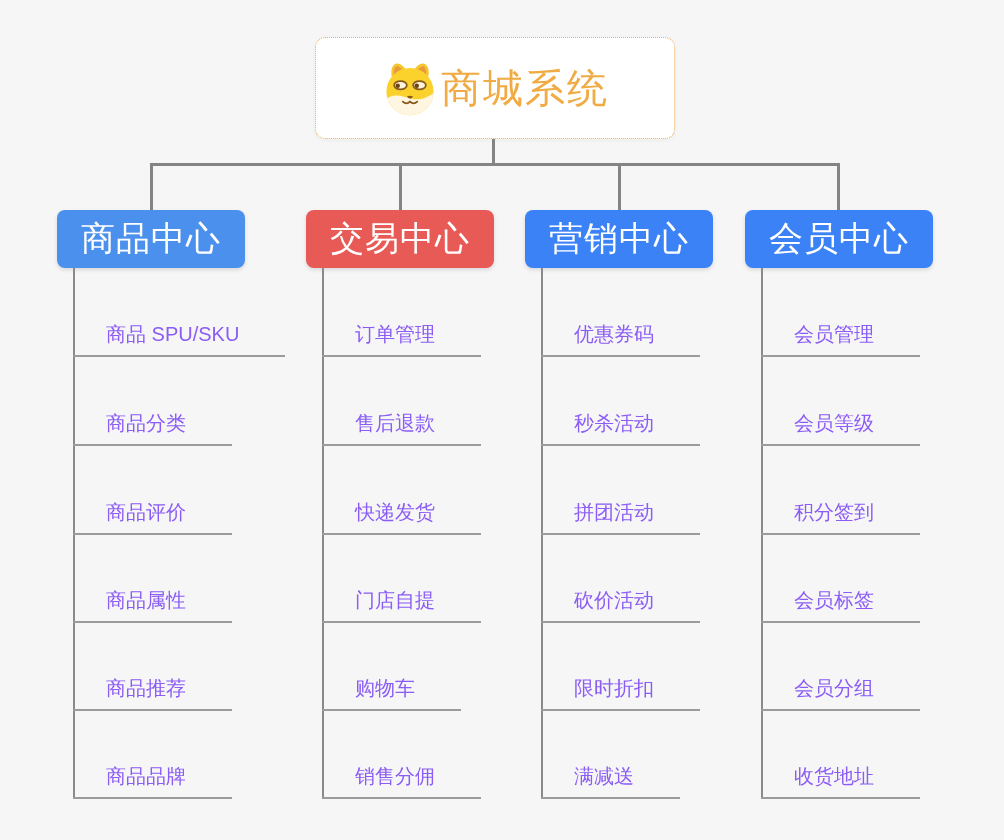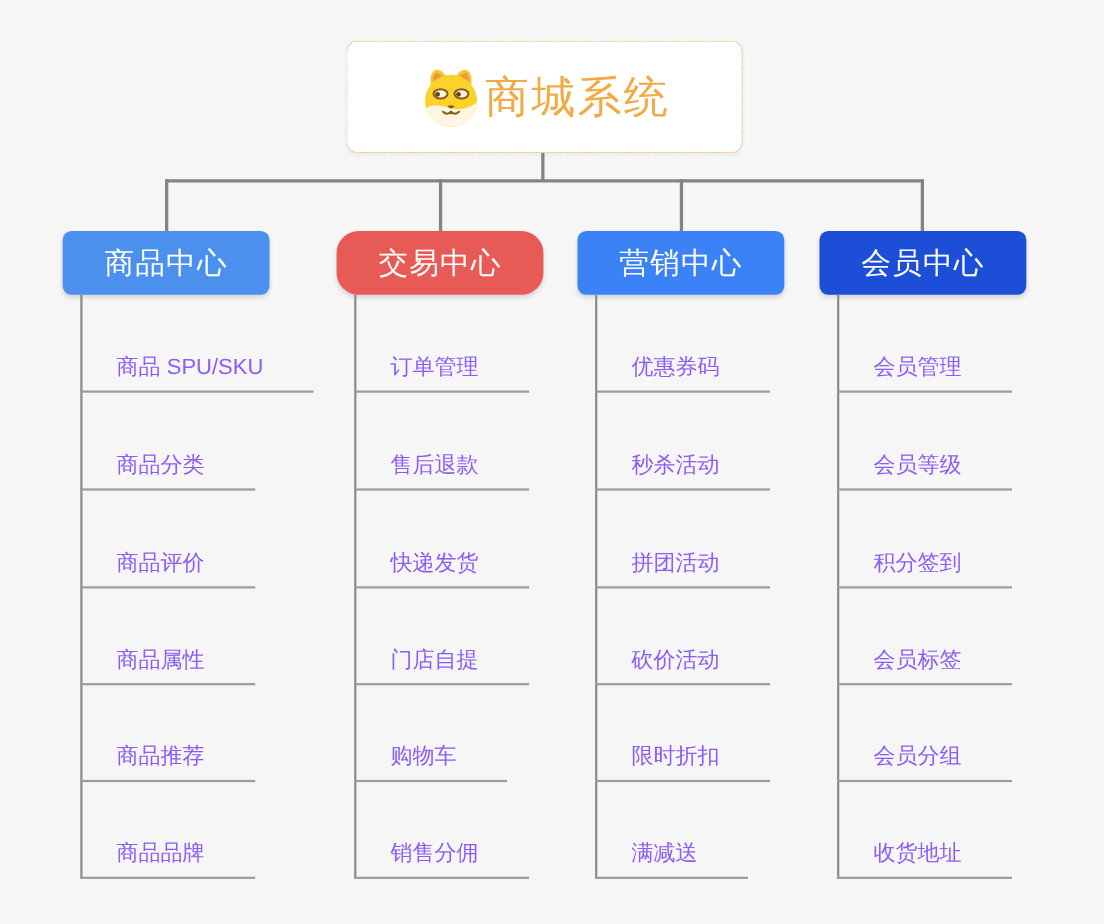--- a/index.html
+++ b/index.html
@@ -18,21 +18,21 @@
   .root-icon svg{width:58px;height:58px;display:block;}
   
   .line{position:absolute;background:#848484;}
   .root-drop{left:492px;top:139px;width:3px;height:26px;}
   .bus{left:150px;top:163px;width:690px;height:3px;border-radius:2px;}
   .drop{top:163px;width:3px;height:47px;}
   .d1{left:150px}.d2{left:399px}.d3{left:618px}.d4{left:837px}
   
   .branch{
     position:absolute;top:210px;width:188px;height:58px;border-radius:8px;
-    color:#ffffff;font-size:27px;letter-spacing:1px;
+    color:#ffffff;font-size:34px;letter-spacing:1px;
     display:flex;align-items:center;justify-content:center;
     box-shadow:0 2px 4px rgba(0,0,0,.12);cursor:pointer;
   }
   .b1{left:57px}.b2{left:306px}.b3{left:525px}.b4{left:745px}
   
   .vline{position:absolute;top:268px;width:2px;height:531px;background:#8a8a8a;}
   .v1{left:73px}.v2{left:322px}.v3{left:541px}.v4{left:761px}
   .leaf{
     position:absolute;font-size:20px;line-height:26px;color:#8b5cf6;
     padding:0 46px 8px 33px;border-bottom:2px solid #9b9b9b;
@@ -72,23 +72,23 @@
   </div>
 
   <div class="line root-drop"></div>
   <div class="line bus"></div>
   <div class="line drop d1"></div>
   <div class="line drop d2"></div>
   <div class="line drop d3"></div>
   <div class="line drop d4"></div>
 
   <div class="branch b1" style="background-color: rgb(75, 144, 236);">商品中心</div>
-  <div class="branch b2" style="background-color: rgb(232, 90, 85); border-radius: 20px;">交易中心</div>
+  <div class="branch b2" style="background-color: rgb(232, 90, 85);">交易中心</div>
   <div class="branch b3" style="background-color: #3b82f6;">营销中心</div>
-  <div class="branch b4" style="background-color: #1d4ed8;">会员中心</div>
+  <div class="branch b4" style="background-color: #3b82f6;">会员中心</div>
 
   <div class="vline v1"></div>
   <div class="vline v2"></div>
   <div class="vline v3"></div>
   <div class="vline v4"></div>
 
   <div class="leaf c1 r1">商品 SPU/SKU</div>
   <div class="leaf c1 r2">商品分类</div>
   <div class="leaf c1 r3">商品评价</div>
   <div class="leaf c1 r4">商品属性</div>

